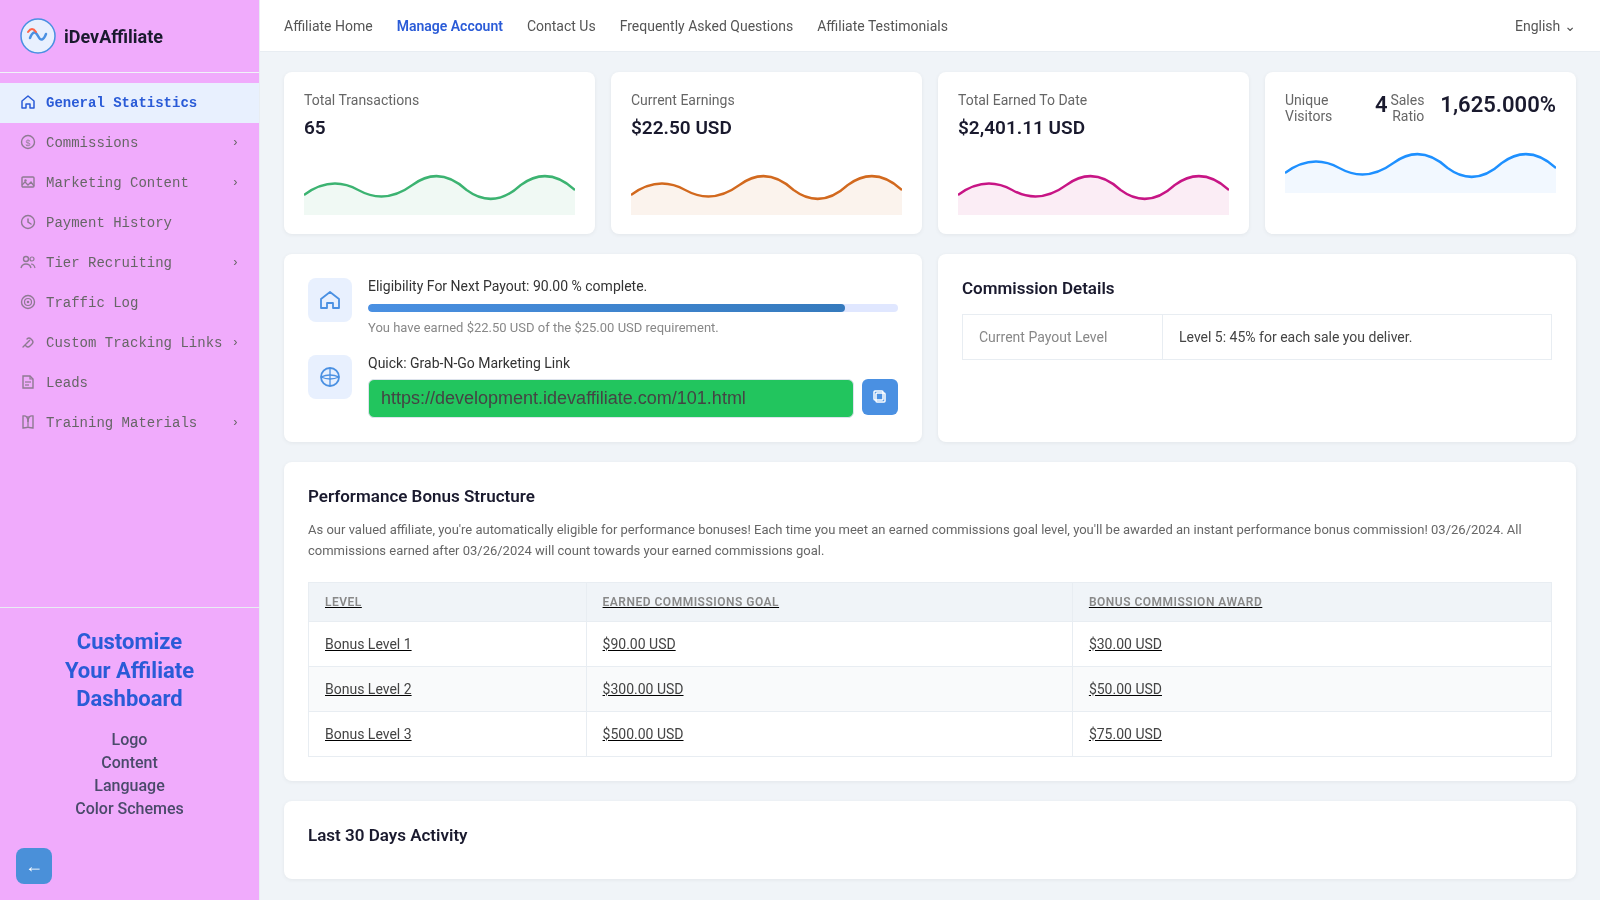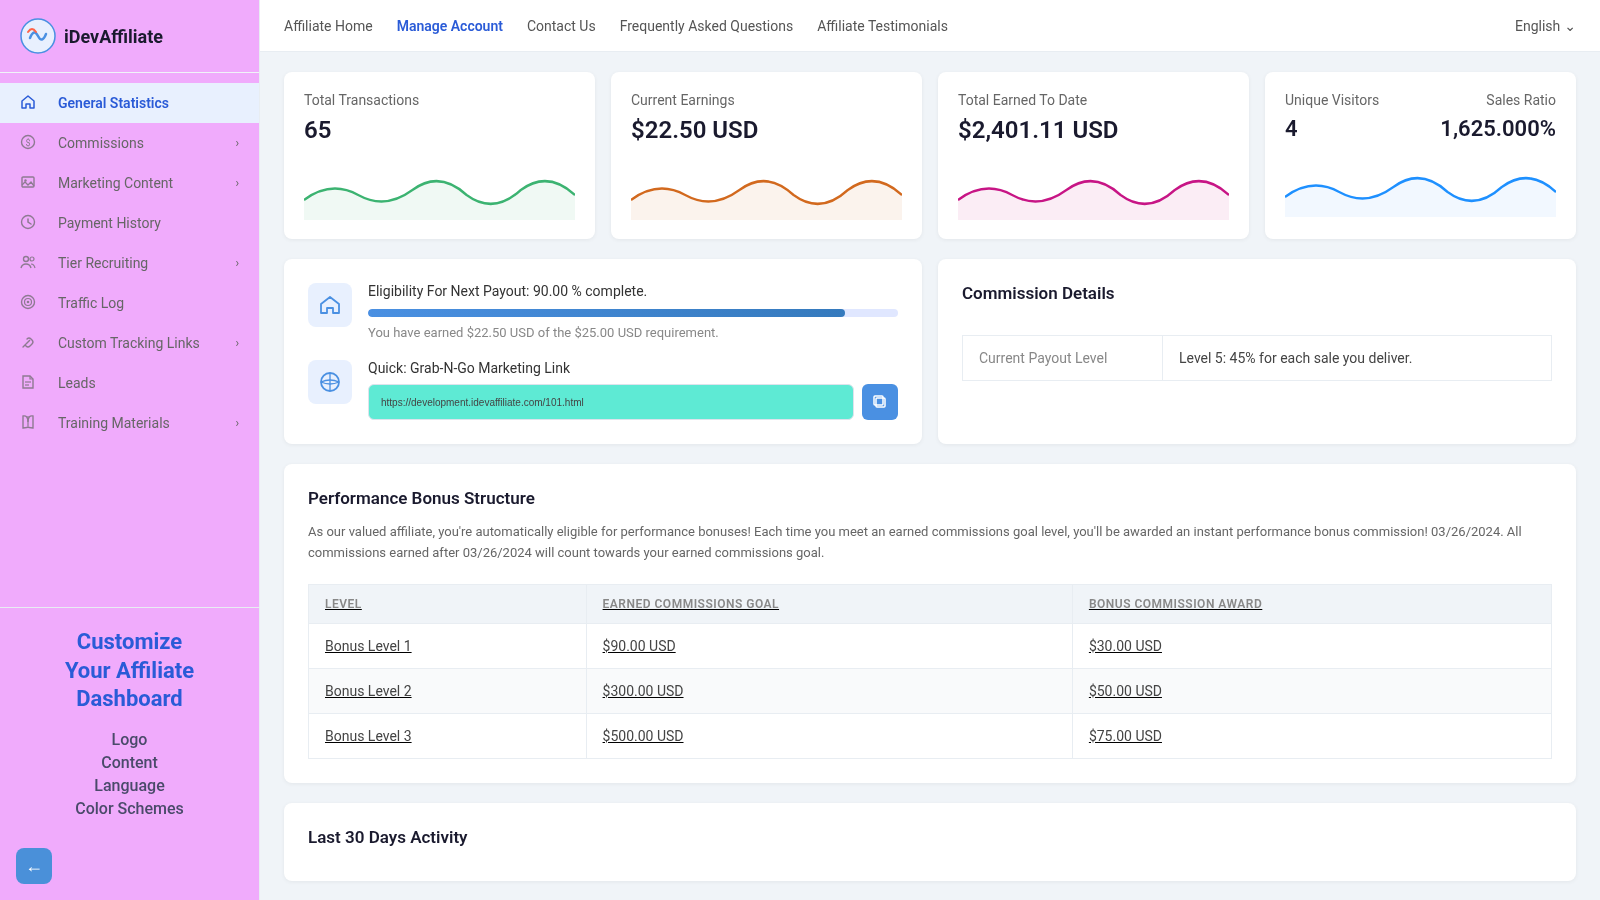--- a/index.html
+++ b/index.html
@@ -35,23 +35,24 @@
       flex: 1;
       padding: 10px 0;
     }
     .nav-item {
       display: flex;
       align-items: center;
       padding: 11px 20px;
       cursor: pointer;
       color: #666;
       font-size: 14px;
-      gap: 20px;
+      gap: 8px;
       position: relative;
       transition: background 0.15s;
+      font-family: Liberation Mono, monospace;
     }
     .nav-item.active {
       background: #e8f0fe;
       color: #2a5bd7;
       font-weight: 600;
     }
     .nav-item .nav-icon { width: 18px; height: 18px; opacity: 0.7; flex-shrink: 0; }
     .nav-item.active .nav-icon { opacity: 1; }
     .nav-item .chevron { margin-left: auto; font-size: 12px; }
     .sidebar-customize {
@@ -155,33 +156,34 @@
       padding: 20px 20px 15px 20px;
       overflow: hidden;
       box-shadow: 0 1px 4px rgba(0,0,0,0.06);
     }
     .stat-label {
       font-size: 14px;
       color: #666;
       margin-bottom: 8px;
     }
     .stat-value {
-      font-size: 24px;
+      font-size: 19px;
       font-weight: 600;
       color: #1a1a2e;
       margin-bottom: 16px;
     }
     .stat-value-row {
       display: flex;
       justify-content: space-between;
       align-items: flex-start;
     }
     .stat-label-pair, .stat-value-pair {
       display: flex;
-      flex-direction: column;
+      flex-direction: row;
+      gap: 16px;
     }
     .stat-label-right { text-align: right; }
     .stat-value-right { text-align: right; font-size: 22px; }
 
     
     .middle-row {
       display: grid;
       grid-template-columns: 1fr 1fr;
       gap: 16px;
       margin-bottom: 20px;
@@ -242,23 +244,23 @@
     .link-label { font-size: 14px; color: #333; margin-bottom: 8px; }
     .link-input-row {
       display: flex;
       gap: 8px;
     }
     .link-input {
       flex: 1;
       padding: 8px 12px;
       border: 1px solid #dde3ec;
       border-radius: 6px;
-      font-size: 10px;
+      font-size: 18px;
       color: #444;
-      background: #5eead4;
+      background: #22c55e;
     }
     .link-copy-btn {
       width: 36px;
       height: 36px;
       background: #4a90e2;
       border: none;
       border-radius: 6px;
       cursor: pointer;
       display: flex;
       align-items: center;
@@ -270,21 +272,21 @@
     .commission-card {
       background: #fff;
       border-radius: 8px;
       padding: 24px;
       box-shadow: 0 1px 4px rgba(0,0,0,0.06);
     }
     .commission-title {
       font-size: 17px;
       font-weight: 600;
       color: #1a1a2e;
-      margin-bottom: 32px;
+      margin-bottom: 16px;
     }
     .commission-table {
       width: 100%;
       border-collapse: collapse;
     }
     .commission-table tr {
       border: 1px solid #e8edf2;
     }
     .commission-table td {
       padding: 14px 16px;

